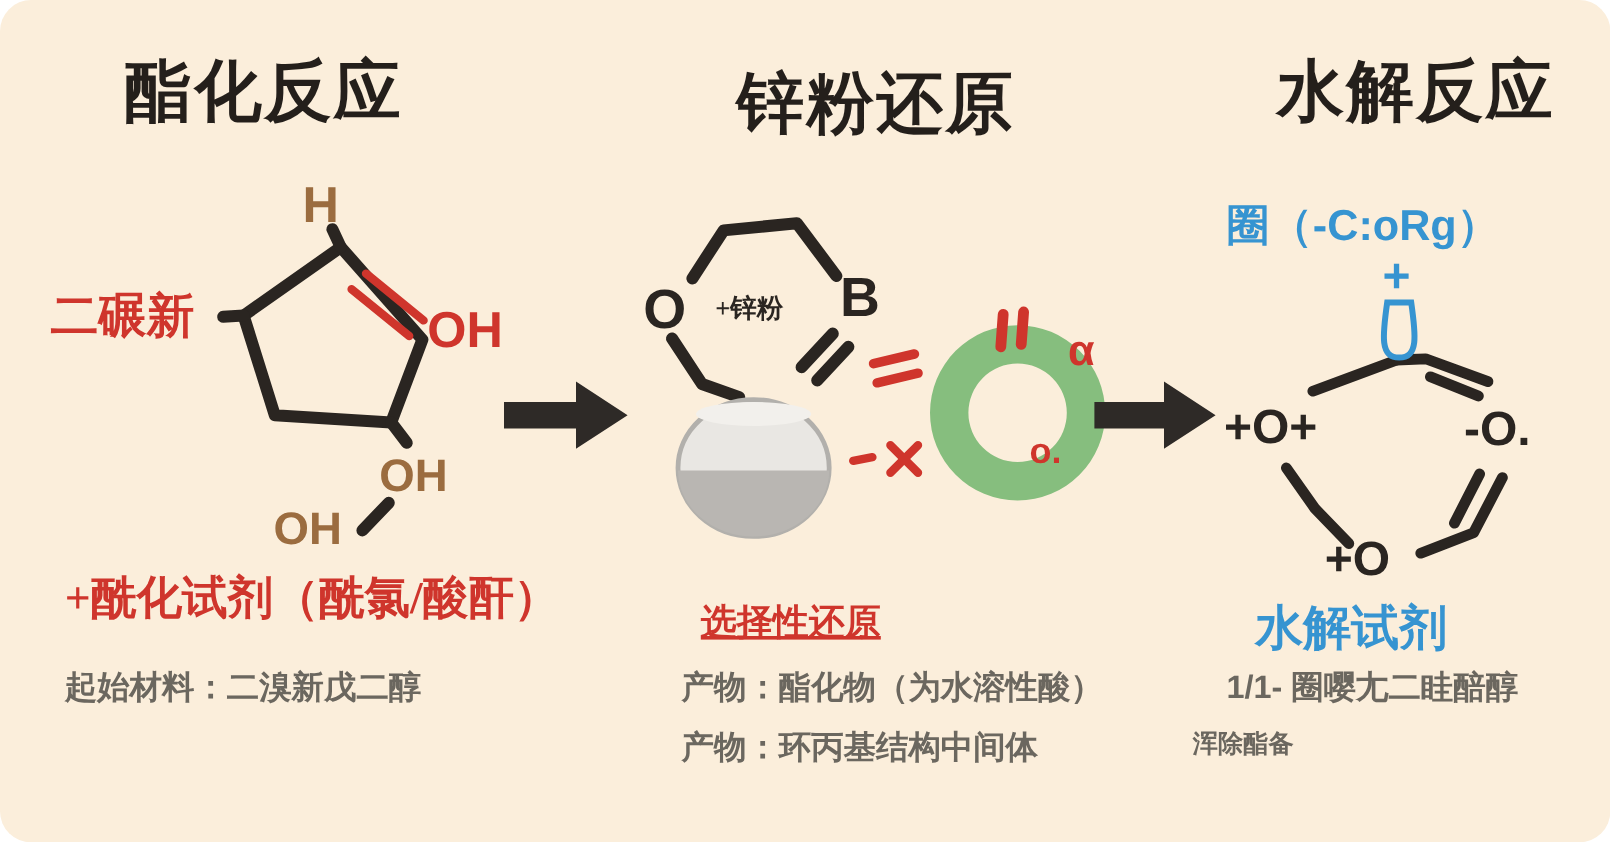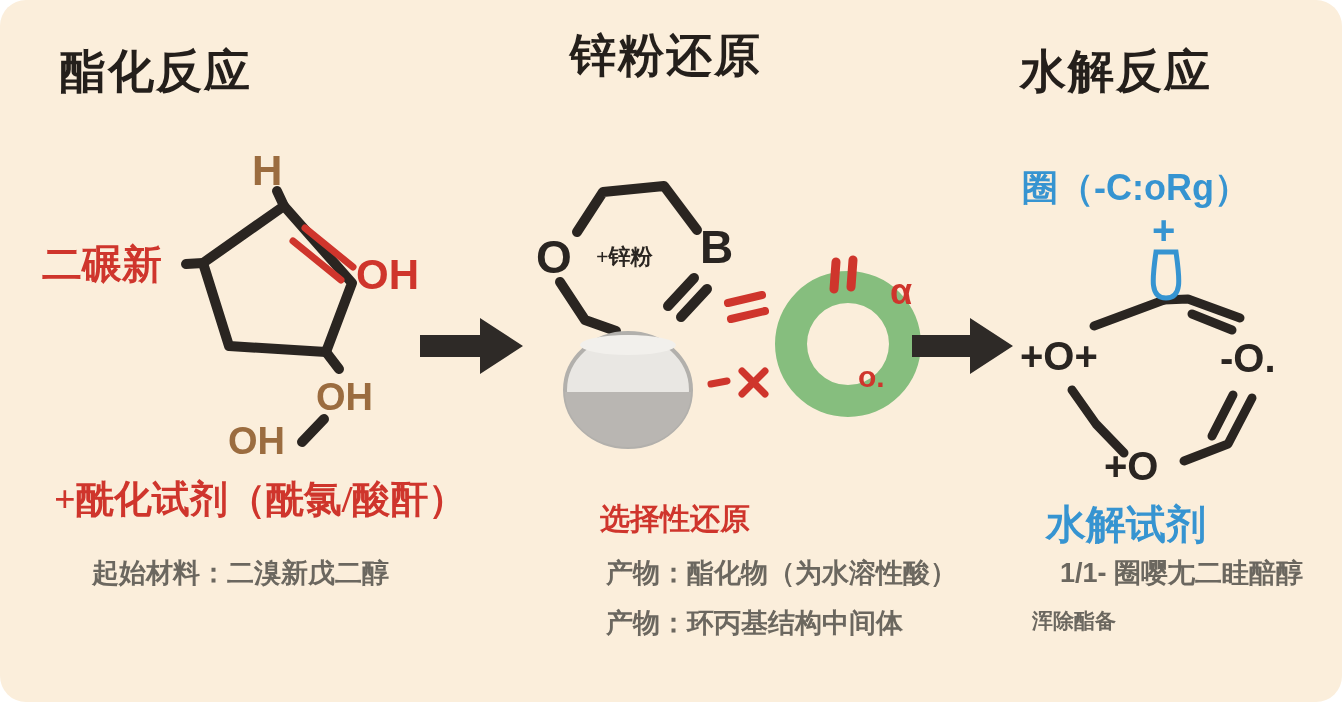--- a/index.html
+++ b/index.html
@@ -1,23 +1,23 @@
 <!DOCTYPE html>
 <html><head>
 <meta charset="utf-8">
 <style>
   html,body{margin:0;padding:0;background:#ffffff;}
   .stage{position:relative;width:1342px;height:702px;background:#fbeedb;border-radius:26px;overflow:hidden;font-family:"Liberation Sans",sans-serif;}
   .art{position:absolute;left:0;top:0;}
   .txt{position:absolute;white-space:nowrap;line-height:1;}
-  .title{font-size:46px;font-weight:800;color:#241f1b;letter-spacing:2px;}
+  .title{font-size:56px;font-weight:800;color:#241f1b;letter-spacing:2px;margin-left:44px;}
   .red{color:#cf352c;}
   .brown{color:#9b6c3f;}
   .blue{color:#3694d1;}
-  .gray{color:#6b675f;margin-left:38px;}
+  .gray{color:#6b675f;}
   .ink{color:#2a2521;}
   .b{font-weight:800;}
   .sb{font-weight:600;}
 </style>
 </head>
 <body>
 
 <div class="stage">
 
   <svg class="art" width="1342" height="702" viewBox="0 0 1342 702">
@@ -67,37 +67,37 @@
       <path d="M1072,390 L1096,424 L1124,453"></path>
       <path d="M1184,461 L1228,444 L1252,398"></path>
       <path d="M1212,436 L1233,395"></path>
       <path d="M1240,318 L1188,299 L1164,300"></path>
       <path d="M1232,330 L1192,314"></path>
     </g>
     <path fill="#fbeedb" stroke="#3694d1" stroke-width="5" d="M1156,252 C1152,280 1150,298 1166,298 C1182,298 1180,280 1176,252 Z"></path>
   </svg>
 
   <div class="txt title" style="left:60px;top:48px;">酯化反应</div>
-  <div class="txt title" style="left:570px;top:32px;">锌粉还原</div>
+  <div class="txt title" style="left:570px;top:58px;">锌粉还原</div>
   <div class="txt title" style="left:1020px;top:48px;">水解反应</div>
 
   <div class="txt brown b" style="left:252px;top:150px;font-size:42px;">H</div>
   <div class="txt red b" style="left:42px;top:244px;font-size:40px;">二碾新</div>
   <div class="txt red b" style="left:356px;top:254px;font-size:42px;">OH</div>
   <div class="txt brown b" style="left:316px;top:378px;font-size:38px;">OH</div>
   <div class="txt brown b" style="left:228px;top:422px;font-size:38px;">OH</div>
   <div class="txt red b" style="left:54px;top:480px;font-size:38px;font-family:Liberation Serif, serif;">+酰化试剂（酰氯/酸酐）</div>
   <div class="txt gray sb" style="left:54px;top:560px;font-size:27px;">起始材料：二溴新戊二醇</div>
 
   <div class="txt ink b" style="left:536px;top:234px;font-size:46px;">O</div>
   <div class="txt ink sb" style="left:596px;top:246px;font-size:22px;font-family:Liberation Serif, serif;">+锌粉</div>
   <div class="txt ink b" style="left:700px;top:224px;font-size:46px;">B</div>
   <div class="txt red b" style="left:890px;top:274px;font-size:36px;">α</div>
   <div class="txt red b" style="left:858px;top:362px;font-size:30px;">o.</div>
-  <div class="txt red b" style="left:600px;top:504px;font-size:30px;">选择性还原</div>
+  <div class="txt red b" style="left:584px;top:504px;font-size:30px;text-decoration:underline;">选择性还原</div>
   <div class="txt gray sb" style="left:568px;top:610px;font-size:27px;">产物：环丙基结构中间体</div>
   <div class="txt gray sb" style="left:568px;top:560px;font-size:27px;">产物：酯化物（为水溶性酸）</div>
 
   <div class="txt blue b" style="left:1022px;top:170px;font-size:36px;">圈（-C:oRg）</div>
   <div class="txt blue b" style="left:1152px;top:210px;font-size:40px;">+</div>
   <div class="txt ink b" style="left:1020px;top:336px;font-size:40px;">+O+</div>
   <div class="txt ink b" style="left:1220px;top:338px;font-size:40px;">-O.</div>
   <div class="txt ink b" style="left:1104px;top:446px;font-size:40px;">+O</div>
   <div class="txt blue b" style="left:1046px;top:504px;font-size:40px;">水解试剂</div>
   <div class="txt gray sb" style="left:1022px;top:560px;font-size:27px;text-align:right;">1/1- 圈嘤尢二眭醅醇</div>

